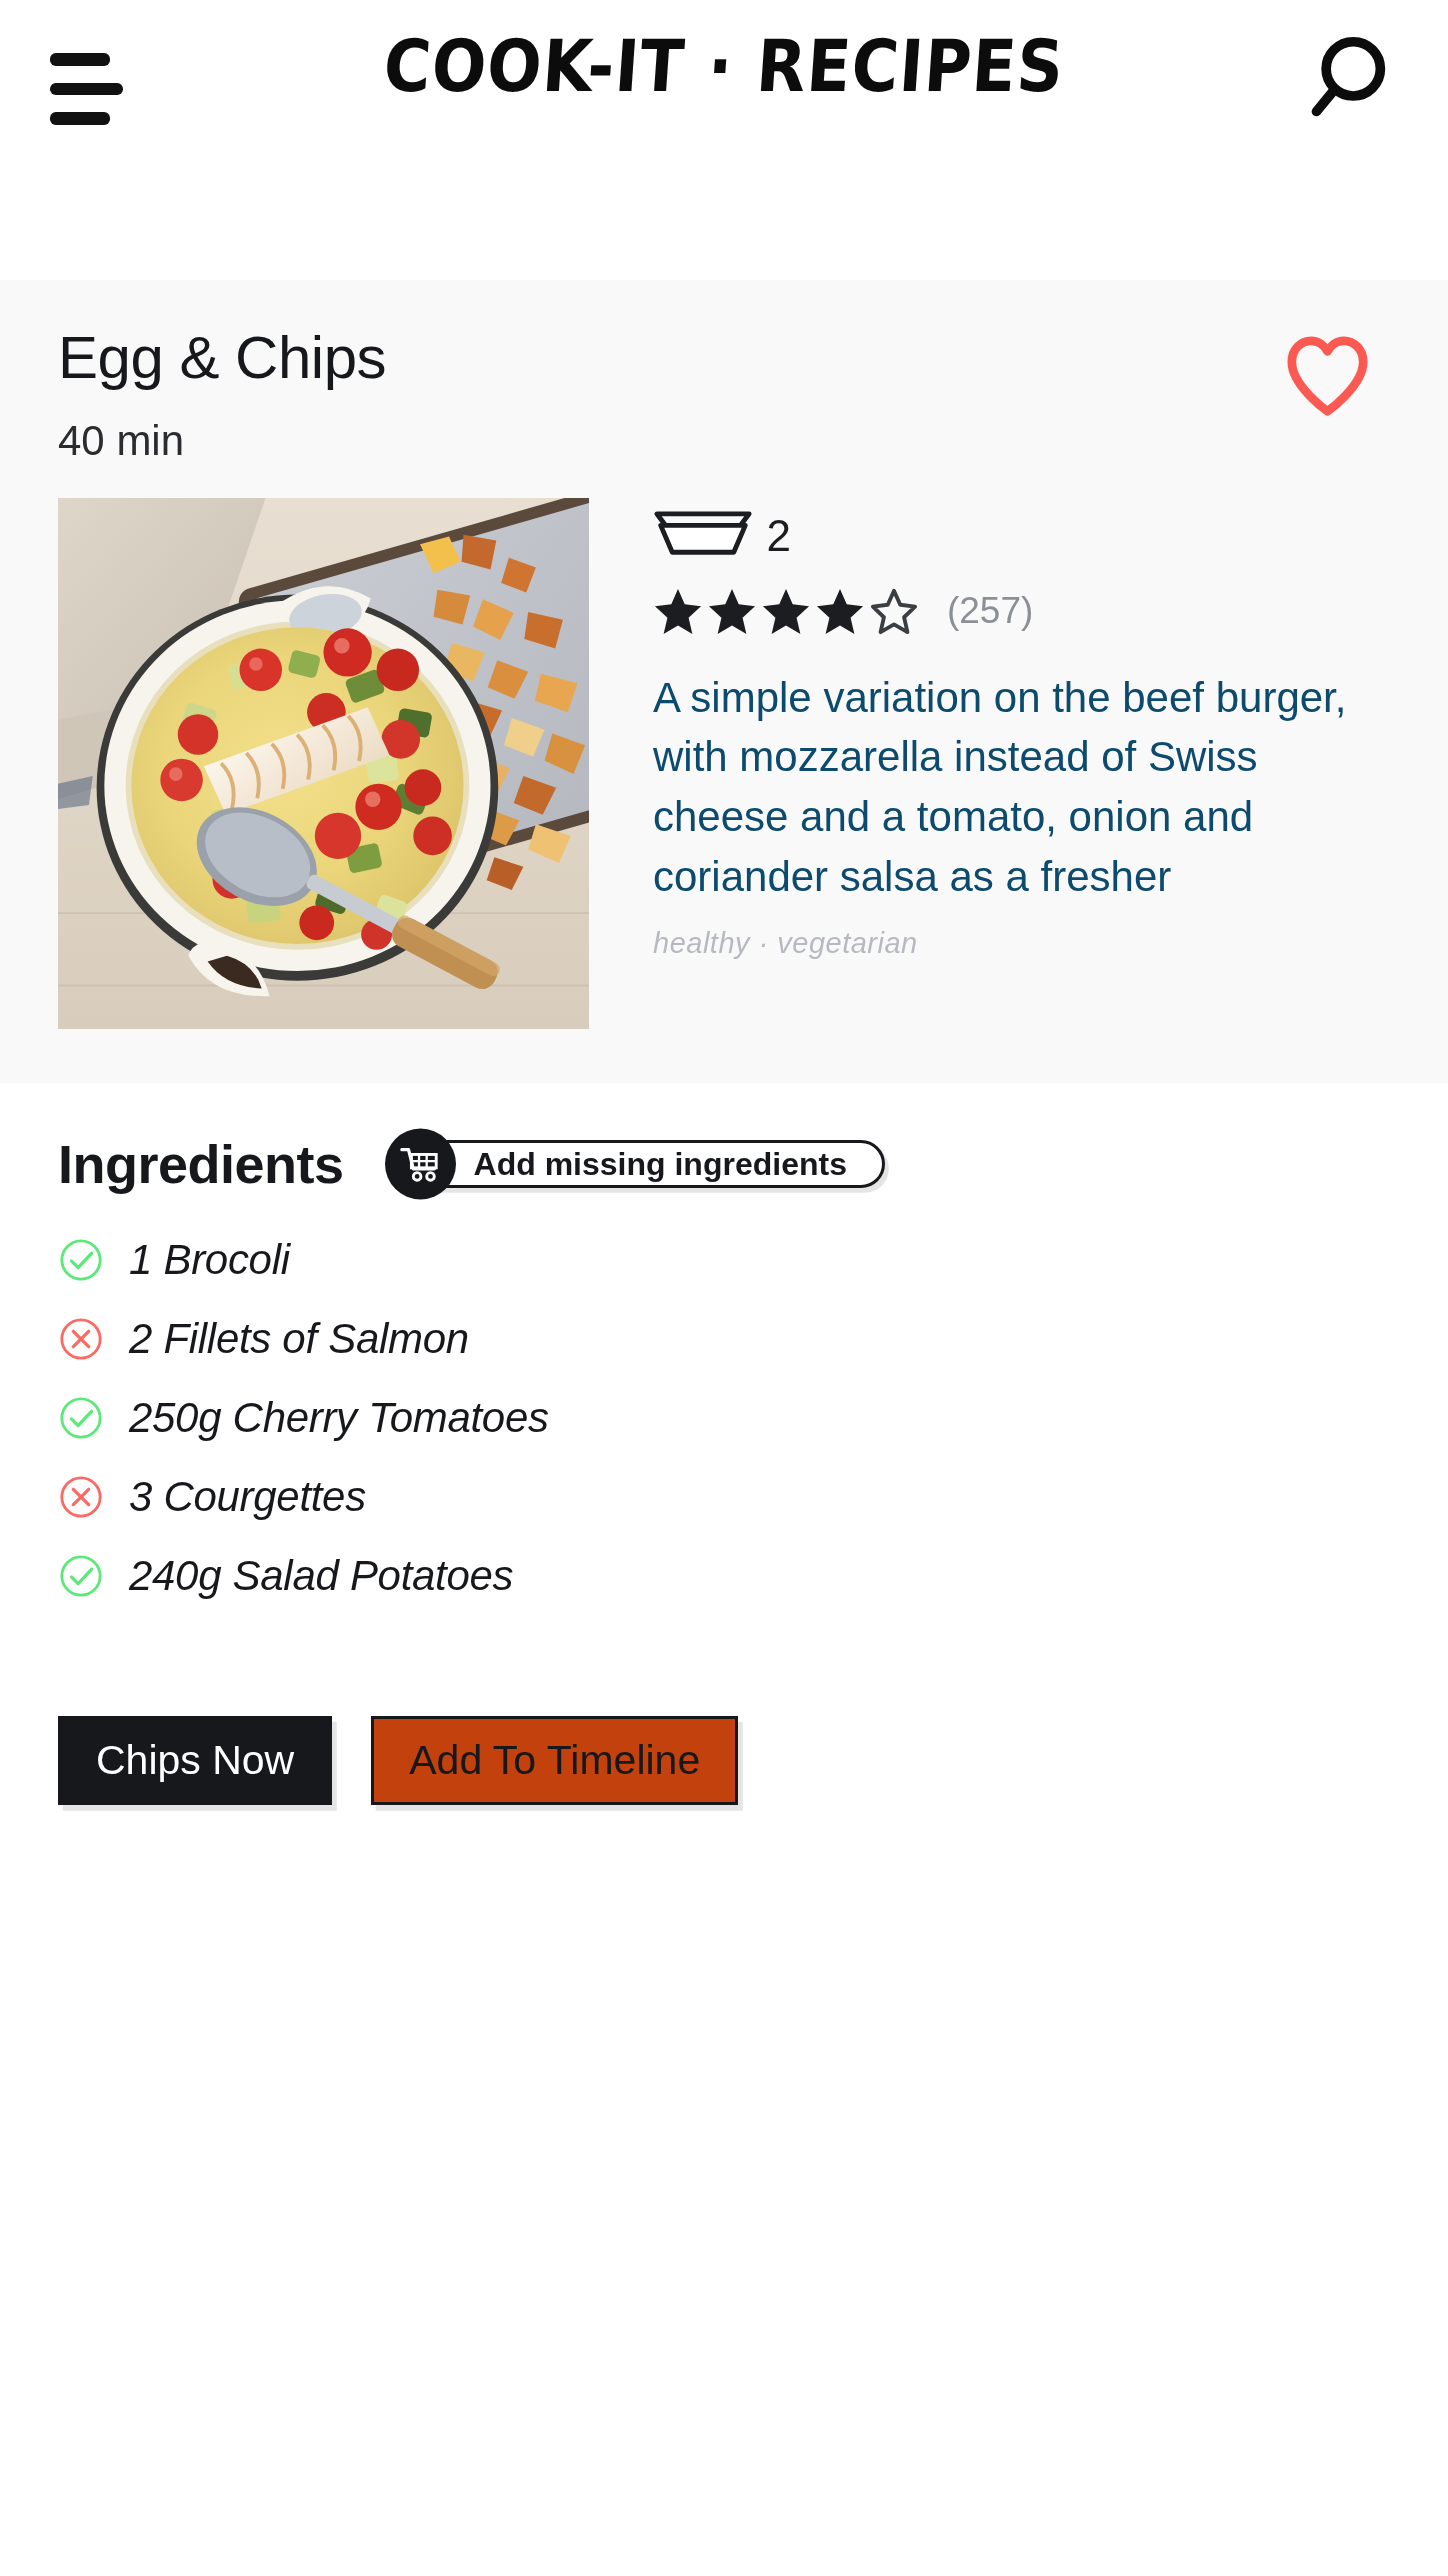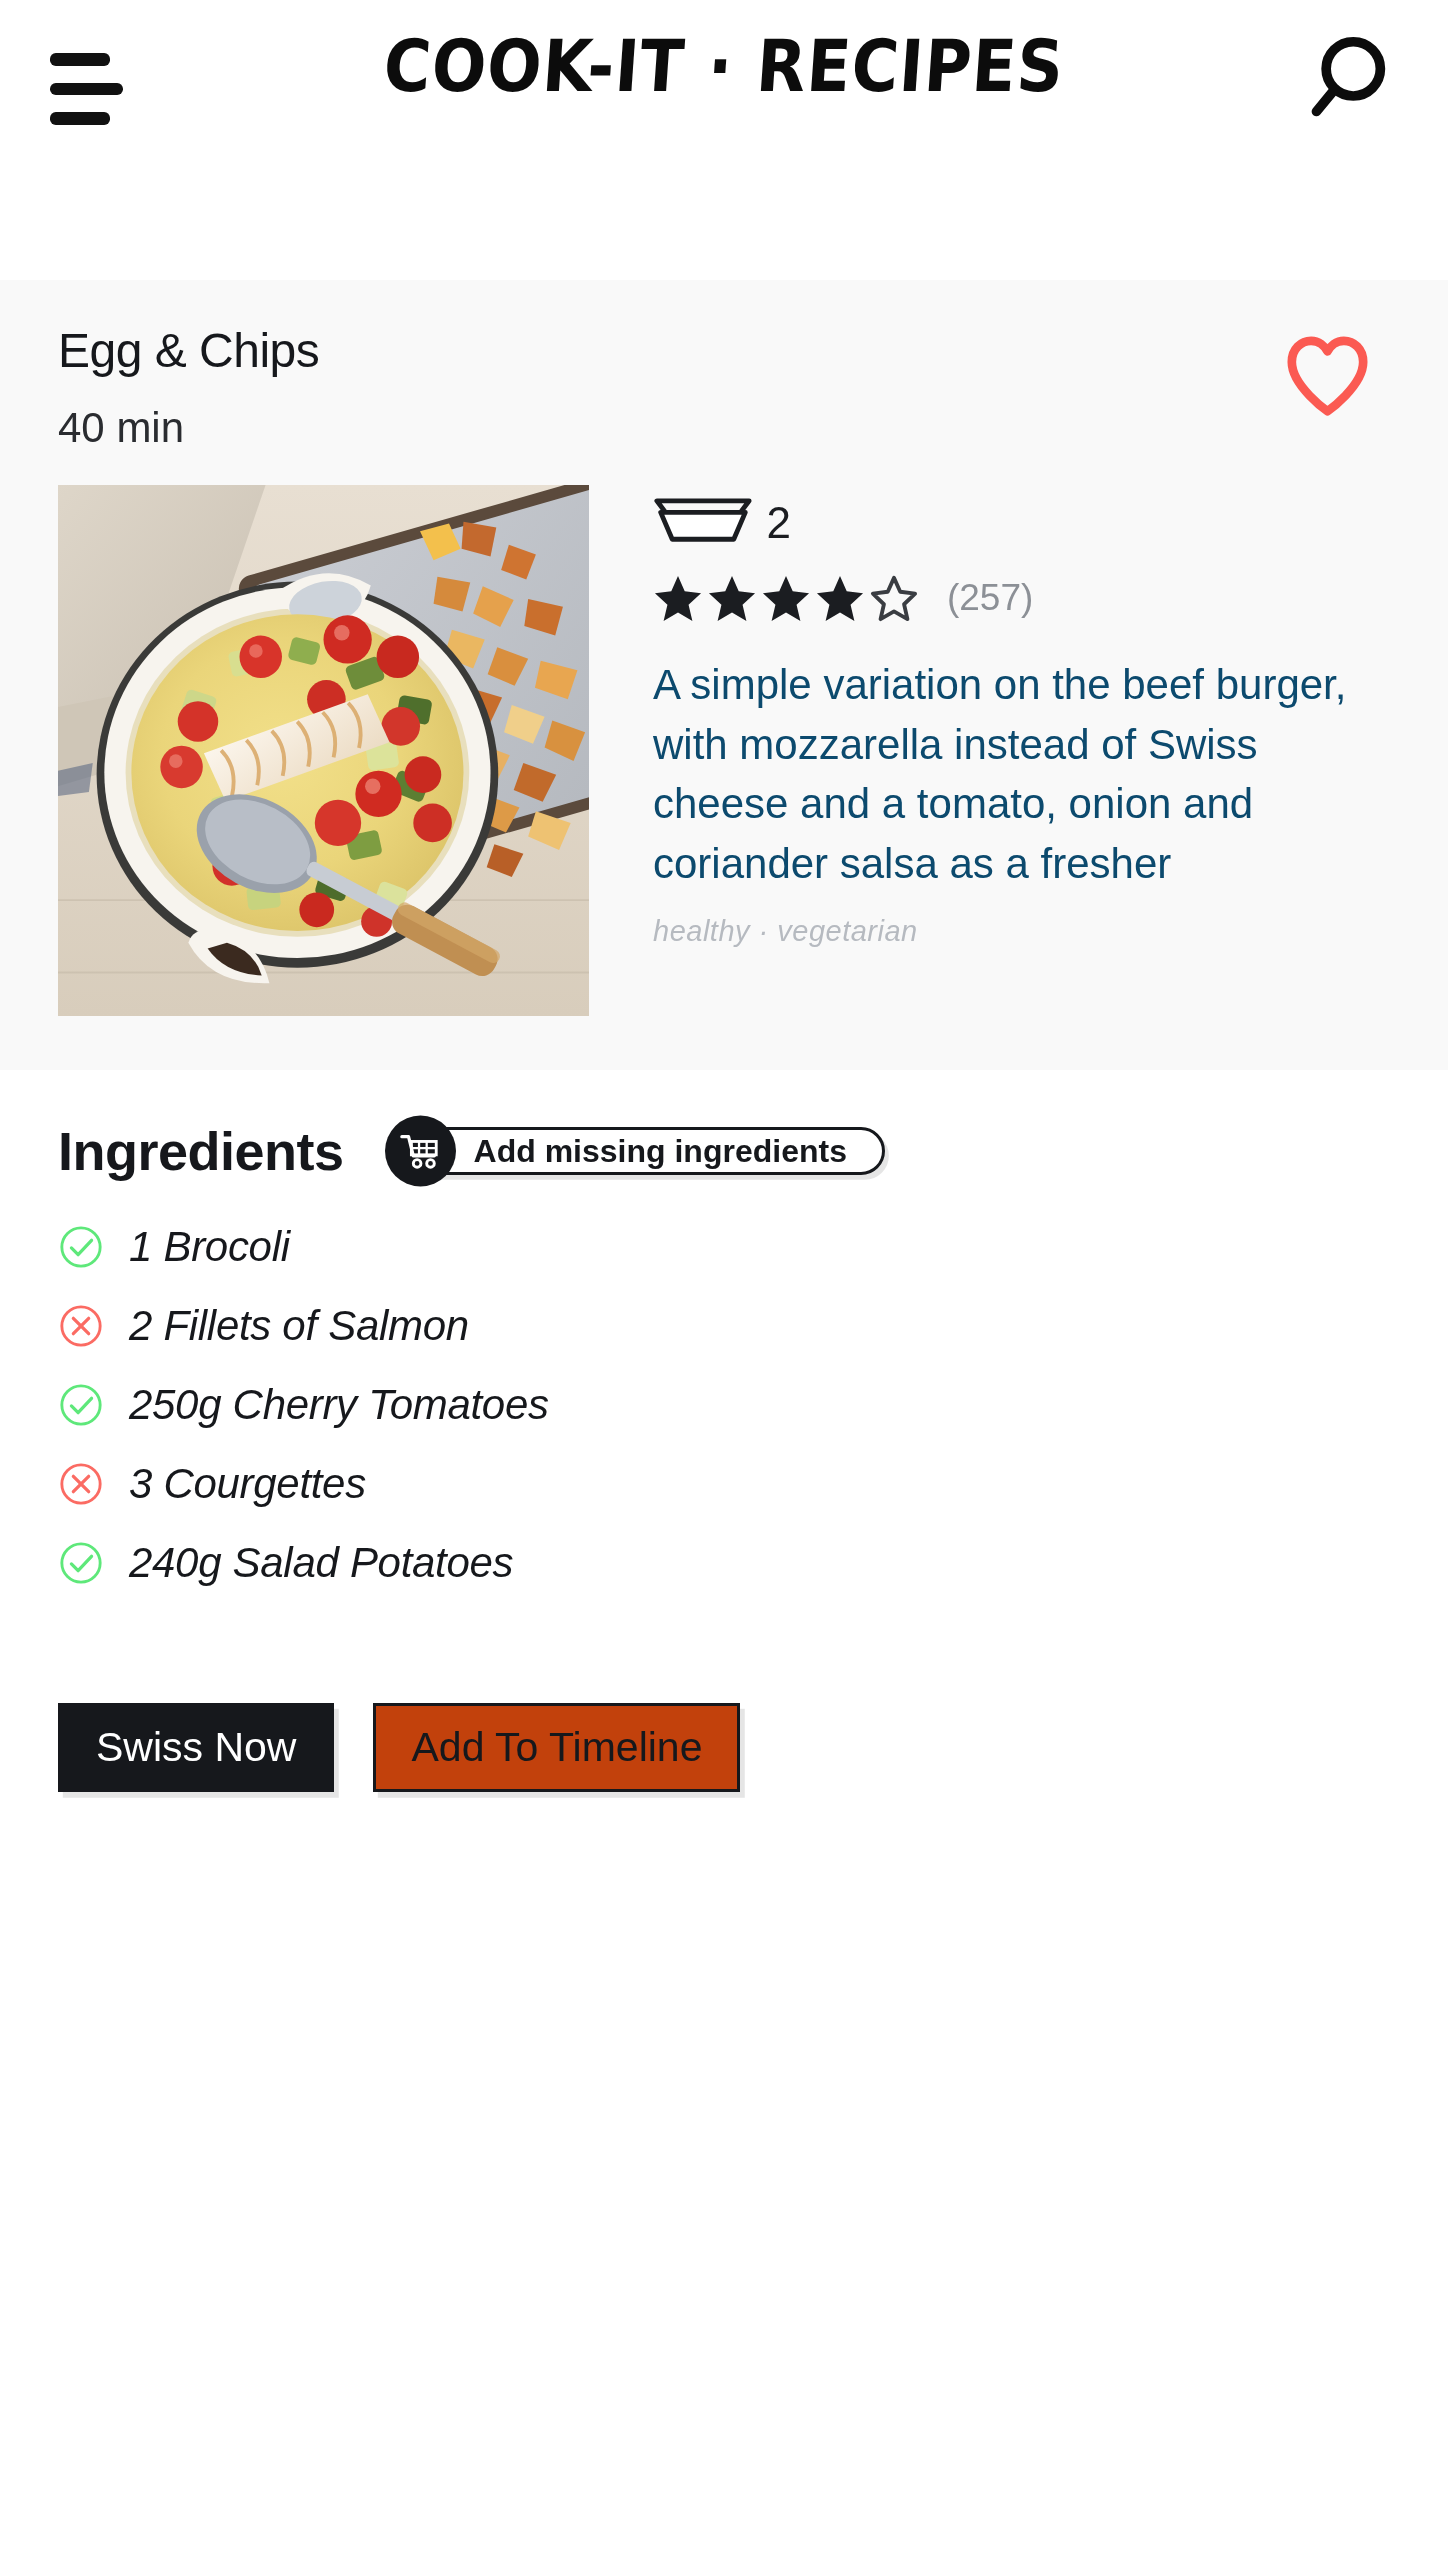--- a/index.html
+++ b/index.html
@@ -55,21 +55,21 @@
   .search-btn svg { display:block; }
 
   
   .recipe-card {
     background:#f9f9f9;
     padding:46px 58px 54px 58px;
     position:relative;
   }
   .card-head { display:flex; align-items:flex-start; justify-content:space-between; }
   .recipe-title {
-    font-size:48px;
+    font-size:60px;
     font-weight:400;
     color:#16181c;
     letter-spacing:-0.5px;
     line-height:1.05;
   }
   .recipe-time {
     font-size:42px;
     color:#2a2c30;
     margin-top:28px;
     font-weight:300;
@@ -457,16 +457,16 @@
           <path d="M14 25 L21 32 L35 17" fill="none" stroke="#5EE87A" stroke-width="3.4" stroke-linecap="round" stroke-linejoin="round"></path>
         </svg>
       </span>
       <span class="ing-label">240g Salad Potatoes</span>
     </div>
 
   </div>
 </div>
 
 <div class="actions">
-  <div class="btn btn-primary">Swiss Now</div>
+  <div class="btn btn-primary">Chips Now</div>
   <div class="btn btn-secondary">Add To Timeline</div>
 </div>
 
 
 </body></html>

